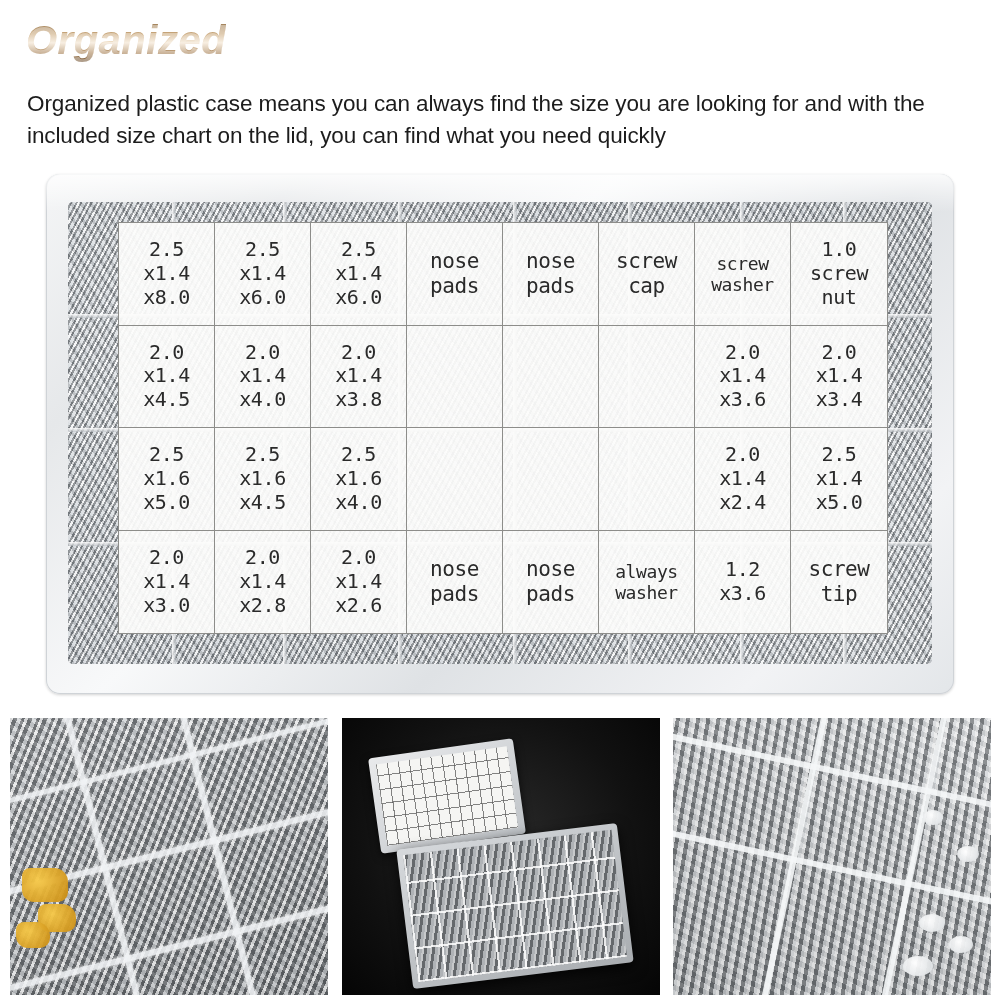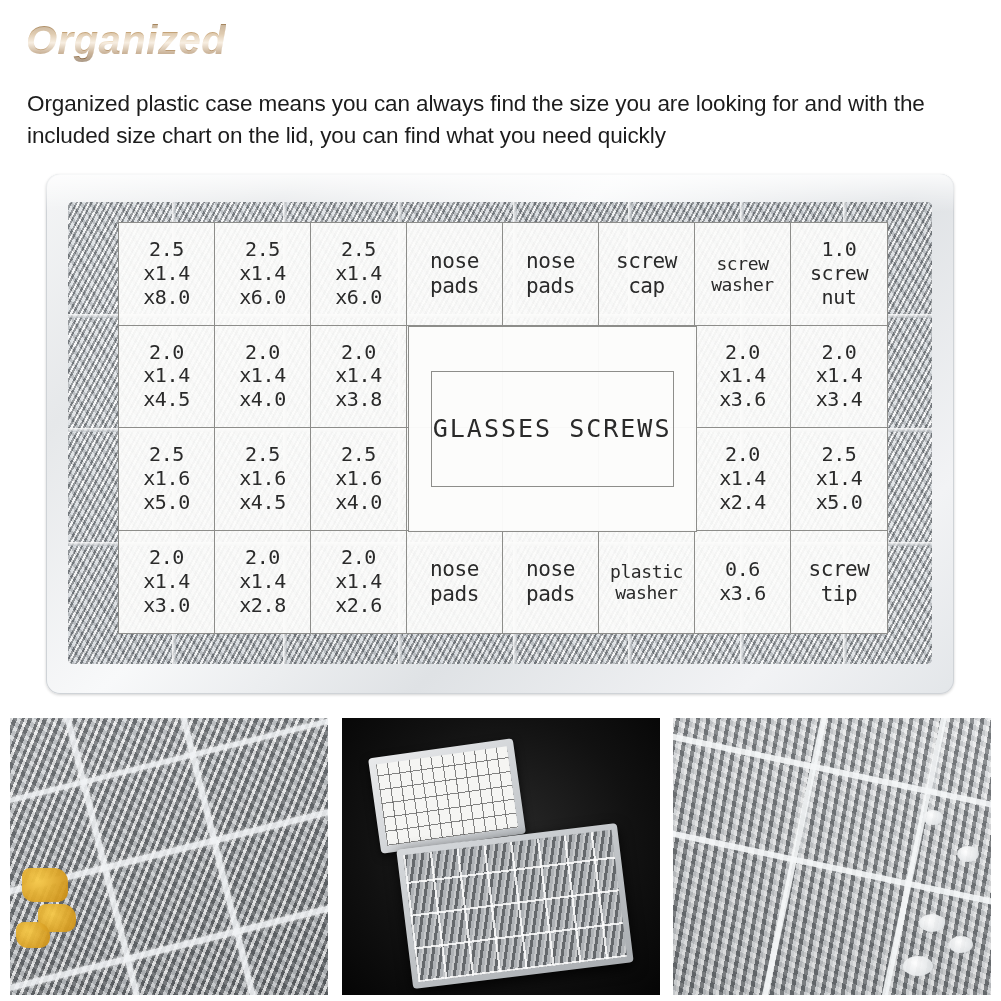--- a/index.html
+++ b/index.html
@@ -406,35 +406,32 @@
       </div>
       <div class="cell r4 word">
         <span class="ln">nose</span>
         <span class="ln">pads</span>
       </div>
       <div class="cell r4 word">
         <span class="ln">nose</span>
         <span class="ln">pads</span>
       </div>
       <div class="cell r4 small">
-        <span class="ln">plastic</span>
+        <span class="ln">always</span>
         <span class="ln">washer</span>
       </div>
       <div class="cell r4">
-        <span class="ln">0.6</span>
+        <span class="ln">1.2</span>
         <span class="ln">x3.6</span>
       </div>
       <div class="cell r4 word">
         <span class="ln">screw</span>
         <span class="ln">tip</span>
       </div>
 
-      <div class="logo-block">
-        <div class="logo-inner">GLASSES SCREWS</div>
-      </div>
     </div>
   </div>
 </div>
 
 <div class="thumbs">
 
   <div class="thumb" id="thumb1">
     <div class="thumb-a">
       <div class="cellbar" style="left:-20px; top:40px; width:360px; height:5px; transform:rotate(-14deg);"></div>
       <div class="cellbar" style="left:-20px; top:128px; width:380px; height:6px; transform:rotate(-14deg);"></div>

